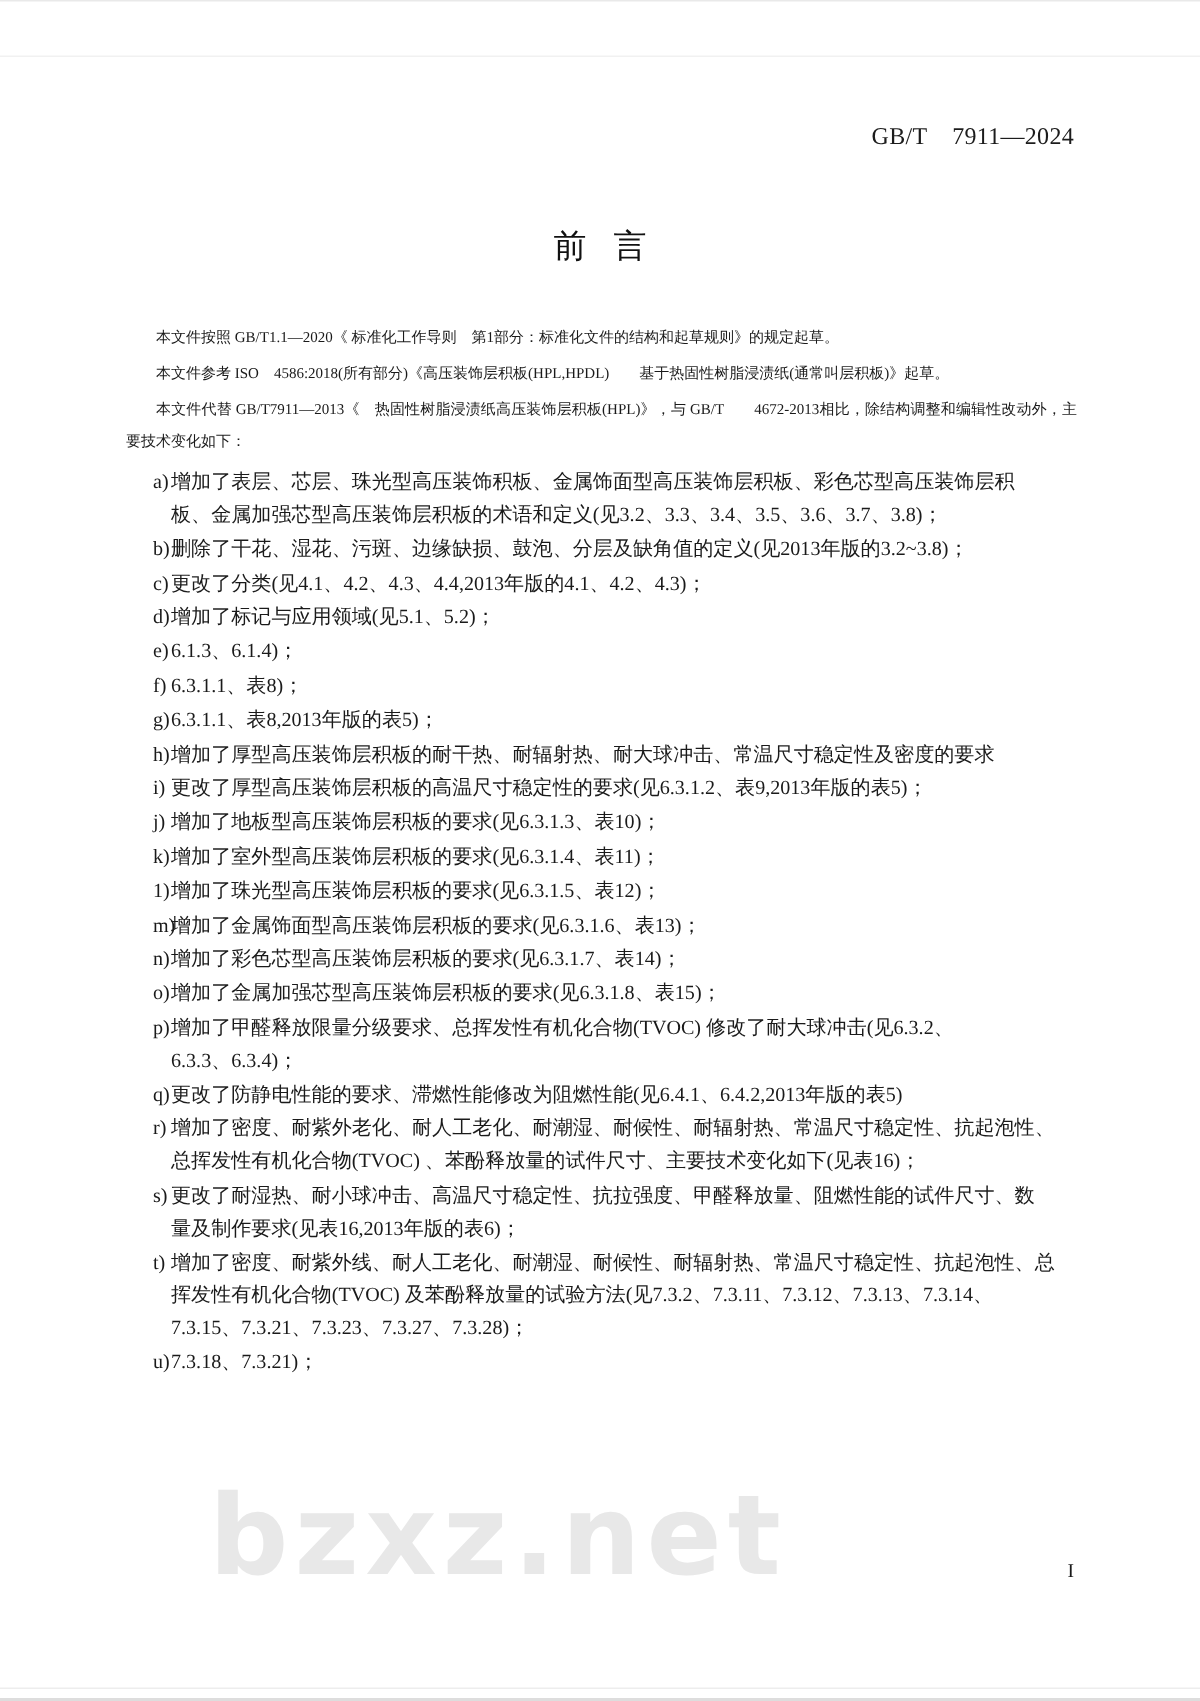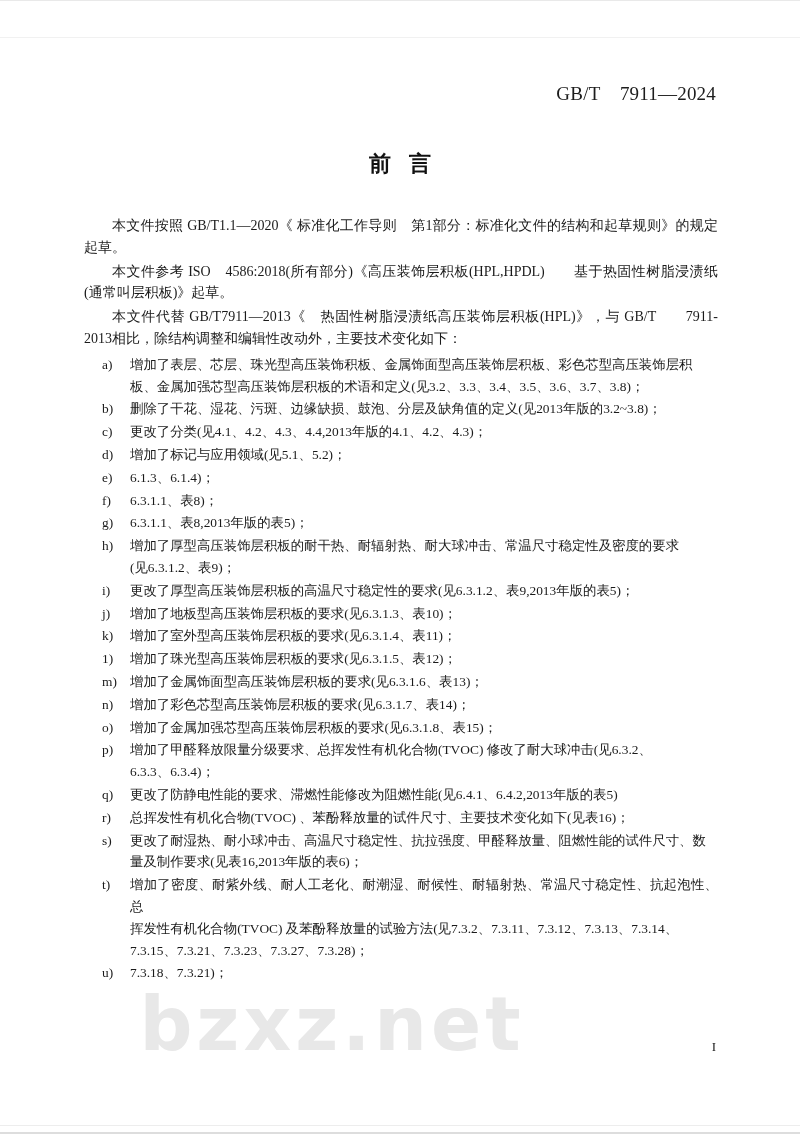--- a/index.html
+++ b/index.html
@@ -59,55 +59,55 @@
     pointer-events: none;
     line-height: 1;
     z-index: 0;
   }
 
   
   .doc-header {
     position: absolute;
     right: 84px;
     top: 82px;
-    font-size: 19px;
+    font-size: 16px;
     letter-spacing: 0.2px;
     white-space: pre;
     color: #1c1c1c;
     z-index: 2;
   }
 
   
   .doc-title {
     position: absolute;
     left: 0;
     top: 148px;
     width: 800px;
     text-align: center;
     font-size: 22px;
-    font-weight: 700;
+    font-weight: 400;
     letter-spacing: 18px;
     text-indent: 18px;
     color: #111111;
     z-index: 2;
     font-family: "DejaVu Sans", "Liberation Sans", sans-serif;
   }
 
   
   .body-area {
     position: absolute;
     left: 84px;
     top: 214px;
     width: 634px;
     z-index: 2;
   }
 
   p.para {
     margin: 0 0 2px 0;
-    font-size: 14px;
+    font-size: 10px;
     line-height: 21.8px;
     text-indent: 2em;
     text-align: justify;
     text-justify: inter-ideograph;
     color: #1a1a1a;
   }
 
   .list {
     margin: 4px 0 0 0;
     padding: 0;
@@ -130,21 +130,20 @@
     color: #1a1a1a;
   }
   .item-text {
     flex: 1 1 auto;
     text-align: justify;
     text-justify: inter-ideograph;
     color: #1a1a1a;
   }
   .item-text .l {
     display: block;
-    margin-left: 16px;
   }
 
   
   .page-number {
     position: absolute;
     right: 84px;
     top: 1038px;
     font-size: 13px;
     color: #1a1a1a;
     z-index: 2;
@@ -161,21 +160,21 @@
   <div class="watermark">bzxz.net</div>
 
   <div class="doc-header">GB/T    7911—2024</div>
 
   <div class="doc-title">前言</div>
 
   <div class="body-area">
 
     <p class="para">本文件按照 GB/T1.1—2020《 标准化工作导则　第1部分：标准化文件的结构和起草规则》的规定起草。</p>
     <p class="para">本文件参考 ISO　4586:2018(所有部分)《高压装饰层积板(HPL,HPDL)　　基于热固性树脂浸渍纸(通常叫层积板)》起草。</p>
-    <p class="para">本文件代替 GB/T7911—2013《　热固性树脂浸渍纸高压装饰层积板(HPL)》，与 GB/T　　7911-2013相比，除结构调整和编辑性改动外，主要技术变化如下：</p>
+    <p class="para">本文件代替 GB/T7911—2013《　热固性树脂浸渍纸高压装饰层积板(HPL)》，与 GB/T　　4672-2013相比，除结构调整和编辑性改动外，主要技术变化如下：</p>
 
     <ul class="list" id="changes-list">
         <li class="list-item">
           <span class="marker">a)</span>
           <span class="item-text">
             <span class="l">增加了表层、芯层、珠光型高压装饰积板、金属饰面型高压装饰层积板、彩色芯型高压装饰层积</span>
             <span class="l">板、金属加强芯型高压装饰层积板的术语和定义(见3.2、3.3、3.4、3.5、3.6、3.7、3.8)；</span>
           </span>
         </li>
         <li class="list-item">
@@ -211,21 +210,20 @@
         <li class="list-item">
           <span class="marker">g)</span>
           <span class="item-text">
             <span class="l">6.3.1.1、表8,2013年版的表5)；</span>
           </span>
         </li>
         <li class="list-item">
           <span class="marker">h)</span>
           <span class="item-text">
             <span class="l">增加了厚型高压装饰层积板的耐干热、耐辐射热、耐大球冲击、常温尺寸稳定性及密度的要求</span>
-            <span class="l">(见6.3.1.2、表9)；</span>
           </span>
         </li>
         <li class="list-item">
           <span class="marker">i)</span>
           <span class="item-text">
             <span class="l">更改了厚型高压装饰层积板的高温尺寸稳定性的要求(见6.3.1.2、表9,2013年版的表5)；</span>
           </span>
         </li>
         <li class="list-item">
           <span class="marker">j)</span>
@@ -272,20 +270,21 @@
         </li>
         <li class="list-item">
           <span class="marker">q)</span>
           <span class="item-text">
             <span class="l">更改了防静电性能的要求、滞燃性能修改为阻燃性能(见6.4.1、6.4.2,2013年版的表5)</span>
           </span>
         </li>
         <li class="list-item">
           <span class="marker">r)</span>
           <span class="item-text">
+            <span class="l">增加了密度、耐紫外老化、耐人工老化、耐潮湿、耐候性、耐辐射热、常温尺寸稳定性、抗起泡性、</span>
             <span class="l">总挥发性有机化合物(TVOC) 、苯酚释放量的试件尺寸、主要技术变化如下(见表16)；</span>
           </span>
         </li>
         <li class="list-item">
           <span class="marker">s)</span>
           <span class="item-text">
             <span class="l">更改了耐湿热、耐小球冲击、高温尺寸稳定性、抗拉强度、甲醛释放量、阻燃性能的试件尺寸、数</span>
             <span class="l">量及制作要求(见表16,2013年版的表6)；</span>
           </span>
         </li>

